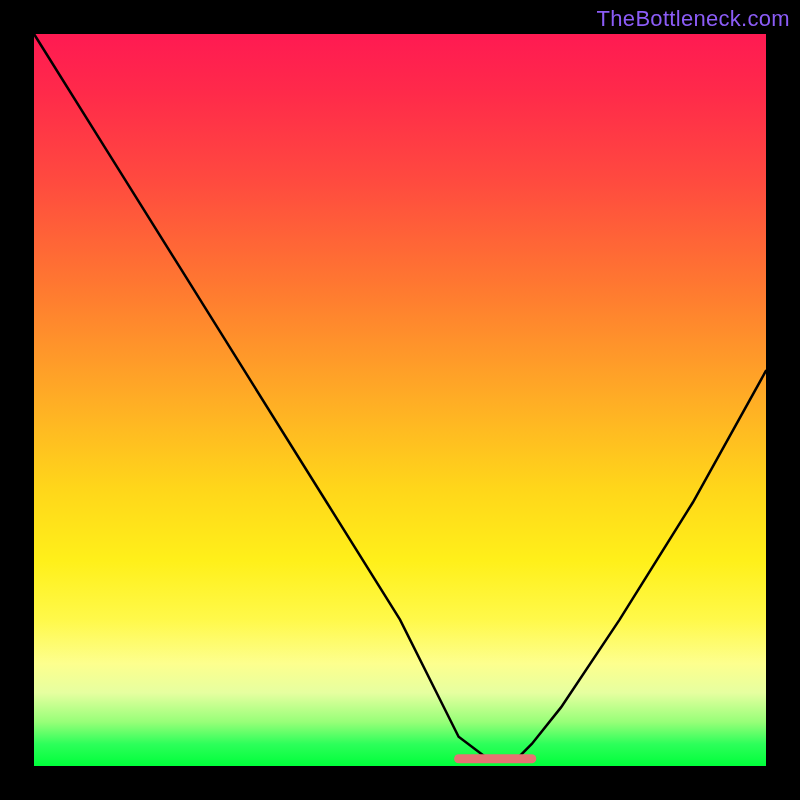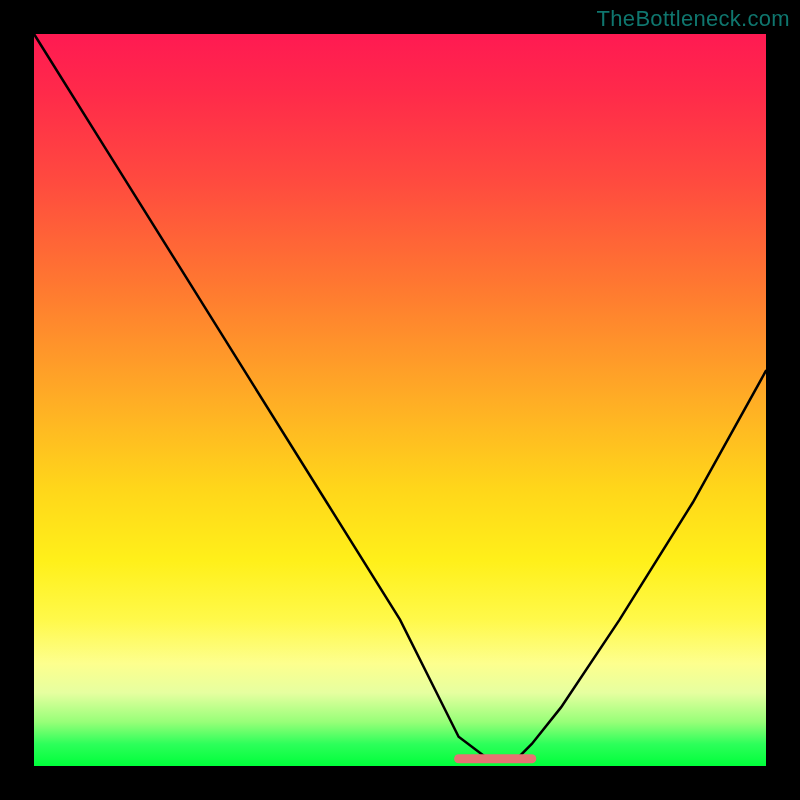--- a/index.html
+++ b/index.html
@@ -36,21 +36,21 @@
       #e6ffa0 90%,
       #97ff78 94%,
       #2dff5a 97%,
       #00ff3a 100%
     );
   }
   .watermark {
     position: absolute;
     top: 6px;
     right: 10px;
-    color: #0f766e;
+    color: #8b5cf6;
     font-size: 22px;
     font-weight: 500;
     letter-spacing: 0.3px;
   }
   svg.curve {
     position: absolute;
     left: 0;
     top: 0;
     width: 732px;
     height: 732px;

